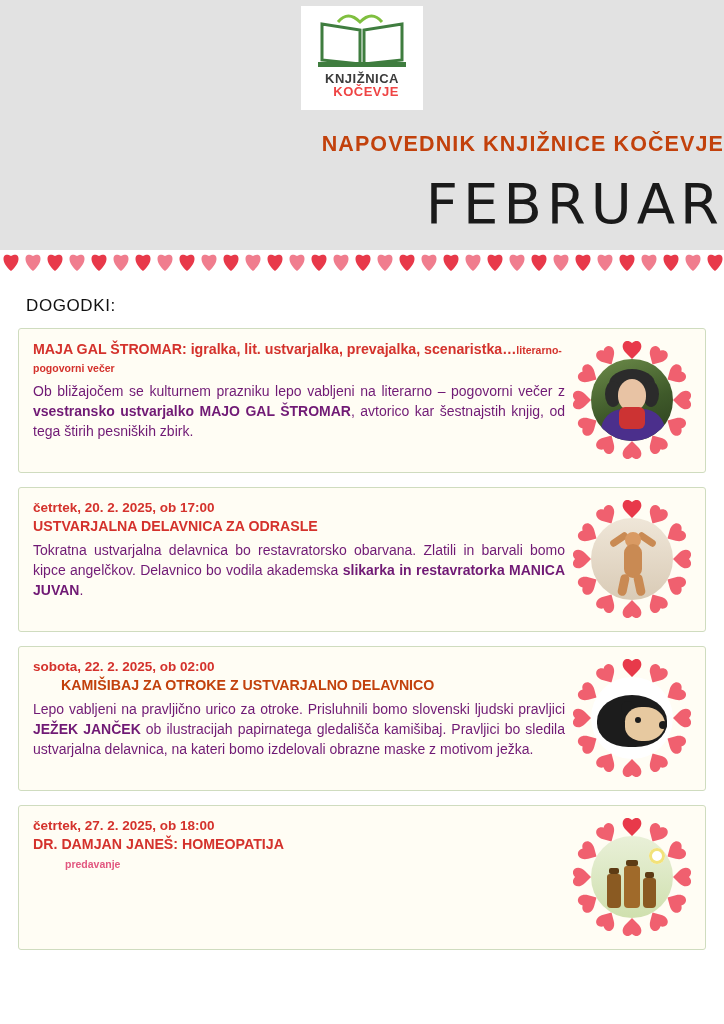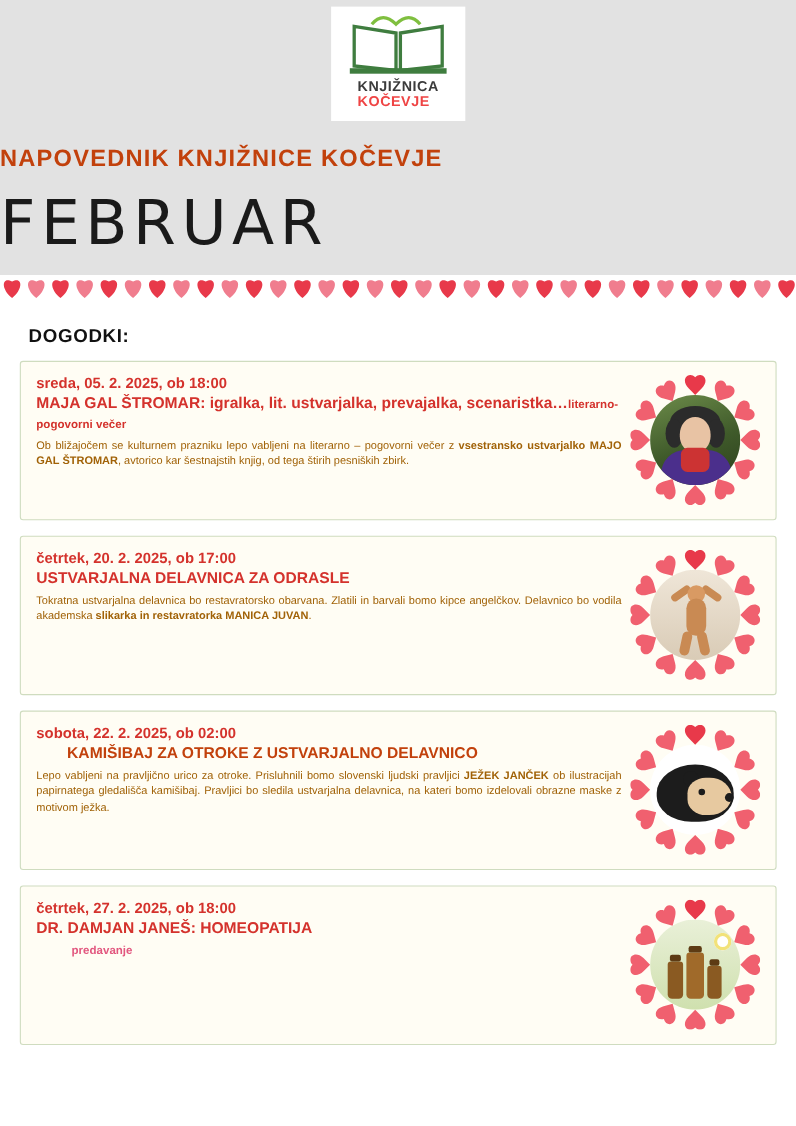--- a/index.html
+++ b/index.html
@@ -13,21 +13,21 @@
     overflow: hidden;
     position: relative;
   }
 
   
   .header {
     background: #e2e2e2;
     width: 100%;
     height: 250px;
     position: relative;
-    text-align: left;
+    text-align: right;
   }
   .logo-wrap {
     padding-top: 6px;
     display: flex;
     justify-content: center;
   }
   .logo {
     width: 122px; height: 104px;
     background: #ffffff;
     display: flex;
@@ -74,21 +74,21 @@
   }
   .hearts svg { display:block; }
 
   
   .content {
     padding: 14px 18px 0 18px;
     background: #ffffff;
   }
   .section-title {
     font-size: 17px;
-    font-weight: bold;
+    font-weight: normal;
     letter-spacing: .6px;
     color: #111;
     margin: 6px 0 12px 8px;
   }
 
   .event {
     border: 1.2px solid #cfdcbf;
     background: #fffdf4;
     border-radius: 3px;
     padding: 12px 14px 13px 14px;
@@ -115,22 +115,22 @@
     margin-bottom: 4px;
   }
   .ev-title.green { color: #c2410c; margin-left: 28px; }
   .ev-sub {
     font-weight: bold;
     font-size: 10.5px;
     color: #d4322c;
   }
   .ev-sub.pink { color: #e2577f; display:block; margin-top:1px;padding-left:32px; }
   .ev-body {
-    font-size: 10px;
-    color: #a16207;
+    font-size: 14px;
+    color: #701a75;
     line-height: 1.45;
     text-align: justify;
   }
   .ev-body b { font-weight: bold; }
 
   
   .photo-wrap {
     width: 118px; height: 118px;
     flex: 0 0 118px;
     position: relative;
@@ -235,21 +235,20 @@
         <use href="#unit" x="704"></use>
     </g>
   </svg>
 </div>
 
 <div class="content">
   <div class="section-title">DOGODKI:</div>
 
   <div class="event">
     <div class="txt">
-      <div class="ev-date">sreda, 05. 2. 2025, ob 18:00</div>
       <div class="ev-title">
         <span>MAJA GAL ŠTROMAR: igralka, lit. ustvarjalka, prevajalka, scenaristka…</span><span class="ev-sub">literarno-pogovorni večer</span>
       </div>
       <div class="ev-body">
         <span>Ob bližajočem se kulturnem prazniku lepo vabljeni na literarno – pogovorni večer z </span><b>vsestransko ustvarjalko MAJO GAL ŠTROMAR</b><span>, avtorico kar šestnajstih knjig, od tega štirih pesniških zbirk.</span>
       </div>
     </div>
     <div class="photo-wrap">
       <svg class="ring" width="118" height="118" viewBox="0 0 118 118">
         <g fill="#e8394a">

